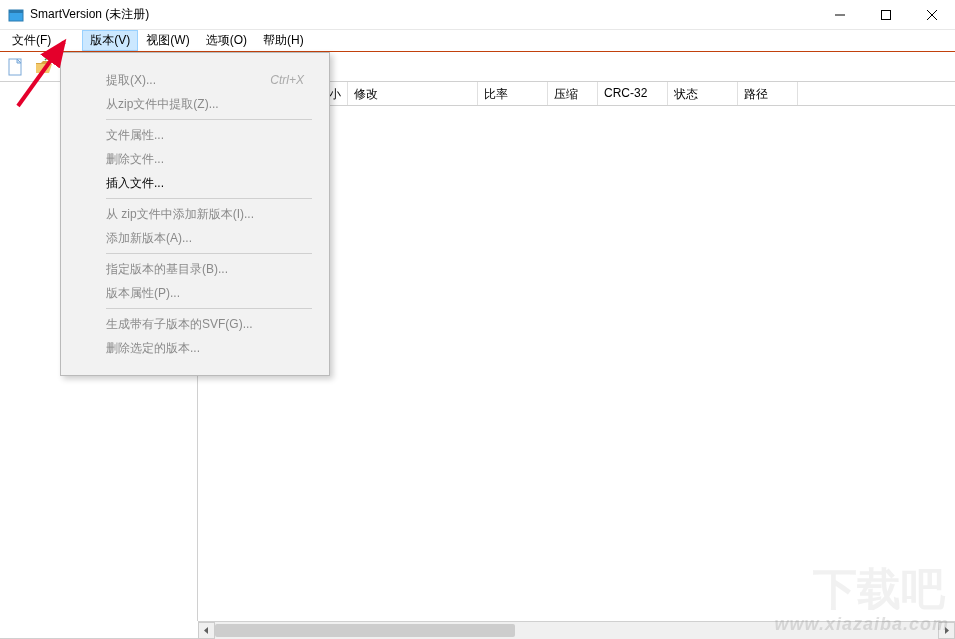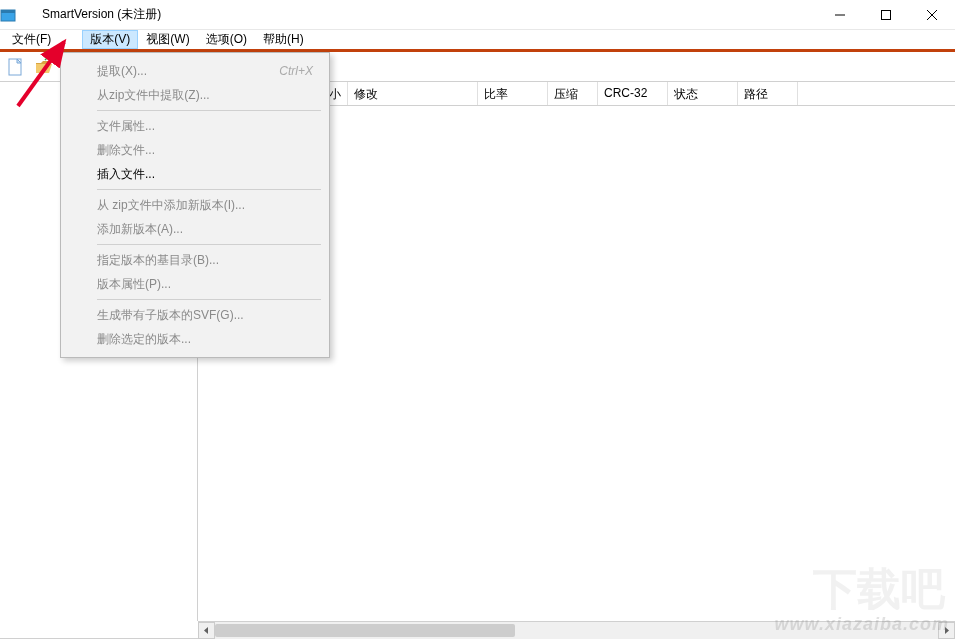--- a/index.html
+++ b/index.html
@@ -1,25 +1,25 @@
 <!DOCTYPE html>
 <html><head>
   <meta charset="utf-8">
   <style>
     * { margin: 0; padding: 0; box-sizing: border-box; font-family: "Microsoft YaHei", "SimSun", Arial, sans-serif; font-size: 12px; }
     body { width: 955px; height: 639px; background: #fff; overflow: hidden; position: relative; }
 
-    .titlebar { height: 30px; display: flex; align-items: center; background: #fff; border-bottom: 1px solid #e8e8e8; gap: 20px; }
+    .titlebar { height: 30px; display: flex; align-items: center; padding-left: 8px; background: #fff; border-bottom: 1px solid #e8e8e8; }
     .titlebar .app-icon { width: 16px; height: 16px; margin-right: 6px; }
     .titlebar .title { flex: 1; font-size: 12px; color: #000; }
     .titlebar .win-controls { display: flex; height: 100%; }
     .titlebar .win-btn { width: 46px; height: 100%; display: flex; align-items: center; justify-content: center; }
     .titlebar .win-btn svg { width: 10px; height: 10px; }
 
-    .menubar { height: 22px; display: flex; align-items: stretch; padding-left: 4px; background: #fff; border-bottom: 3px solid #c2410c; }
+    .menubar { height: 22px; display: flex; align-items: stretch; padding-left: 4px; background: #fff; border-bottom: 1px solid #c2410c; }
     .menubar .menu-item { padding: 0 8px; display: flex; align-items: center; font-size: 12px; color: #000; cursor: default; }
     .menubar .menu-item.active { background: #cce8ff; border: 1px solid #99d1ff; padding: 0 7px; margin-left: 23px; }
 
     .toolbar { height: 30px; display: flex; align-items: center; padding-left: 4px; gap: 4px; background: #fff; border-bottom: 1px solid #d0d0d0; }
     .toolbar .tbtn { width: 24px; height: 24px; display: flex; align-items: center; justify-content: center; }
 
     .content { position: relative; display: flex; height: calc(639px - 30px - 22px - 30px - 18px); }
     .left-panel { width: 198px; border-right: 1px solid #d0d0d0; background: #fff; }
     .right-panel { flex: 1; display: flex; flex-direction: column; overflow: hidden; }
 
@@ -27,21 +27,21 @@
     .col-headers .col { border-right: 1px solid #e0e0e0; padding: 4px 6px; font-size: 12px; color: #000; white-space: nowrap; overflow: hidden; }
     .list-body { flex: 1; background: #fff; }
 
     .scrollbar-h { height: 17px; border-top: 1px solid #d0d0d0; background: #f0f0f0; display: flex; align-items: center; margin-left: 198px; }
     .scrollbar-h .sb-btn { width: 17px; height: 17px; background: #f0f0f0; display:flex; align-items:center; justify-content:center; border:1px solid #ccc; }
     .scrollbar-h .sb-track { flex: 1; height: 17px; background: #f0f0f0; position: relative; }
     .scrollbar-h .sb-thumb { position:absolute; left:0; top:2px; height:13px; width:300px; background:#cdcdcd; border-radius:2px; }
 
     .statusbar { height: 18px; background: #f0f0f0; border-top: 1px solid #d0d0d0; }
 
-    .dropdown { position: absolute; left: 60px; top: 52px; width: 270px; background: #f2f2f2; border: 1px solid #bababa; box-shadow: 3px 3px 6px rgba(0,0,0,0.2); z-index: 100; padding: 6px; }
+    .dropdown { position: absolute; left: 60px; top: 52px; width: 270px; background: #f2f2f2; border: 1px solid #bababa; box-shadow: 3px 3px 6px rgba(0,0,0,0.2); z-index: 100; padding: 15px; }
     .dropdown .dd-item { display: flex; align-items: center; height: 24px; padding-left: 30px; padding-right: 10px; font-size: 12px; position: relative; }
     .dropdown .dd-item.disabled { color: #8a8a8a; }
     .dropdown .dd-item .shortcut { margin-left: auto; color: #666; font-style: italic; }
     .dropdown .dd-item.disabled .shortcut { color: #aaa; }
     .dropdown .dd-sep { height: 1px; background: #d0d0d0; margin: 3px 2px 3px 30px; }
 
     .arrow-annotation { position: absolute; left: 8px; top: 34px; z-index: 200; pointer-events: none; }
 
     .watermark { position: absolute; right: 6px; bottom: 4px; font-size: 18px; color: rgba(120,120,120,0.22); font-style: italic; font-weight: bold; letter-spacing: 1px; z-index: 50; pointer-events:none; }
     .watermark-cn { position: absolute; right: 10px; bottom: 20px; font-size: 44px; color: rgba(150,150,150,0.13); font-weight: 900; z-index: 49; pointer-events:none; }

